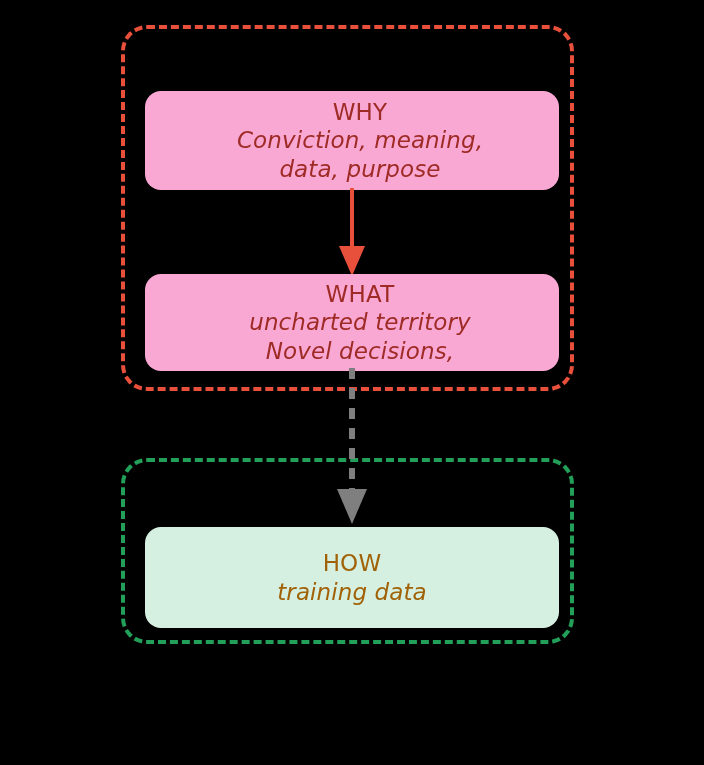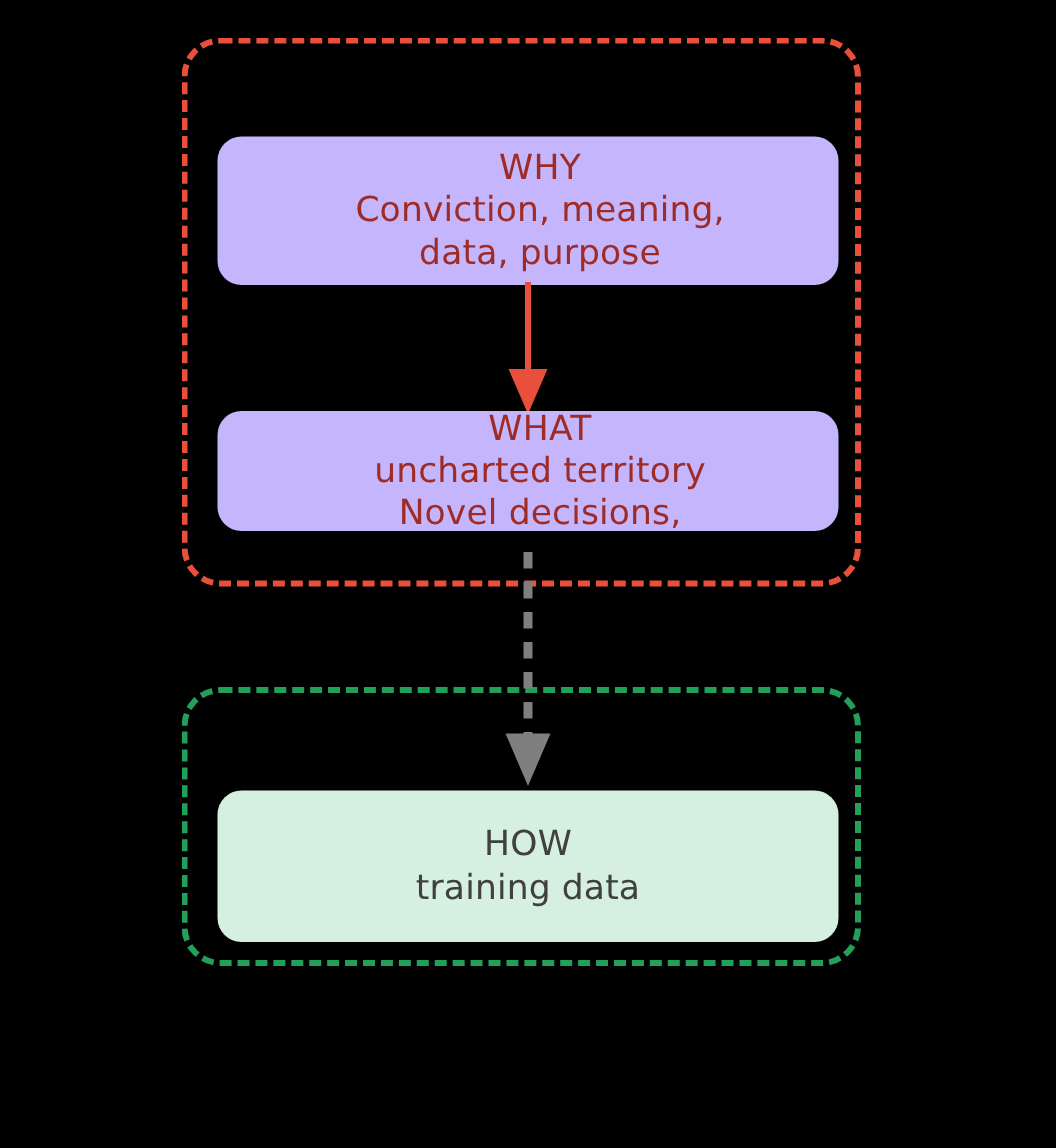--- a/index.html
+++ b/index.html
@@ -60,43 +60,44 @@
     text-align: center;
     line-height: 1.22;
   }
   .node .node-title {
     font-size: 23px;
     letter-spacing: 0.2px;
   }
   .node .node-desc {
     font-size: 23px;
     letter-spacing: 0.1px;
+    font-style: italic;
   }
 
   .node.red {
-    background: #c4b5fd;
+    background: #f9a8d4;
     color: #9E2B25;
     padding-left: 16px;
   }
   .node.green {
     background: #D5F0E0;
-    color: #404040;
+    color: #a16207;
   }
 
   #node-why {
     left: 145px;
     top: 91px;
     width: 414px;
     height: 99px;
   }
   #node-what {
     left: 145px;
     top: 274px;
     width: 414px;
-    height: 80px;
+    height: 97px;
   }
   #node-how {
     left: 145px;
     top: 527px;
     width: 414px;
     height: 101px;
   }
 
   
   .connector {

